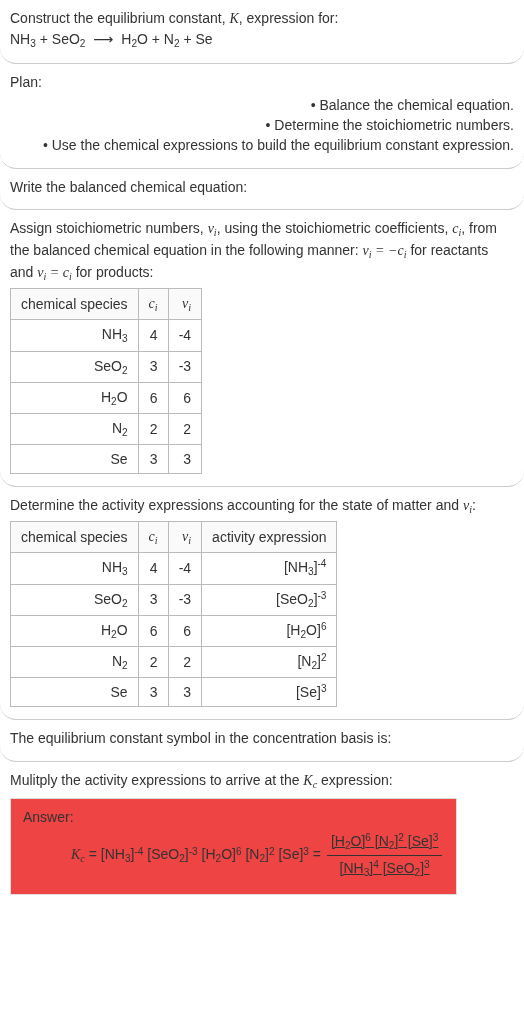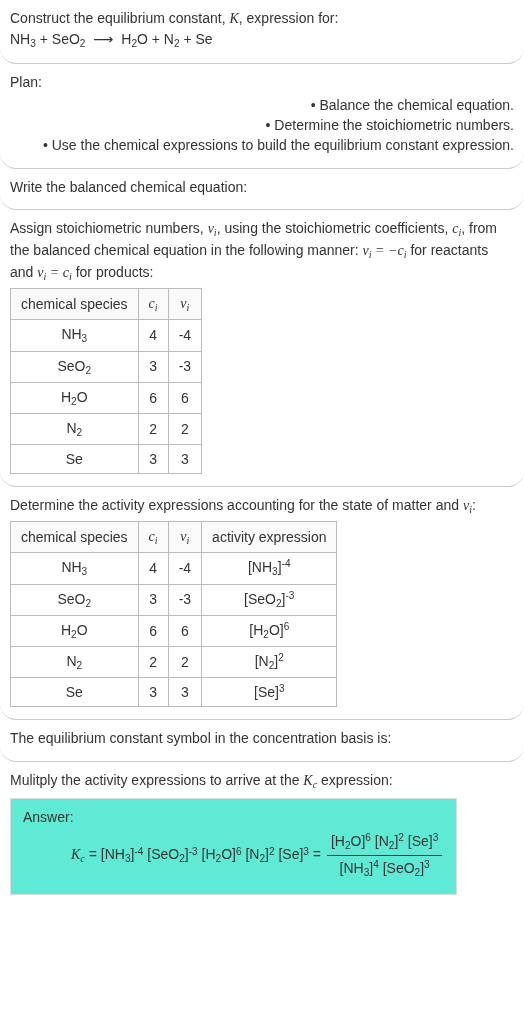--- a/index.html
+++ b/index.html
@@ -20,37 +20,38 @@
   .sup { font-size: 0.72em; vertical-align: 0.45em; }
   .ital { font-style: italic; font-family: "Times New Roman", serif; }
   .arrow { padding: 0 4px; }
   table.data {
     border-collapse: collapse;
     margin-top: 4px;
   }
   table.data th, table.data td {
     border: 1px solid #bbb;
     padding: 4px 10px;
-    text-align: center;
+    text-align: right;
     font-weight: normal;
     white-space: nowrap;
   }
   table.data th { background: #fafafa; }
   .answer-box {
-    background: #5eead4;
+    background: #ef4444;
     border: 1px solid #ddd;
     padding: 8px 12px 14px 12px;
     margin-top: 6px;
     display: inline-block;
   }
   .frac {
     display: inline-block;
     vertical-align: middle;
     text-align: center;
     margin: 0 2px;
+    text-decoration: underline;
   }
   .frac .num { display:block; border-bottom:1px solid #333; padding:0 4px 2px 4px;}
   .frac .den { display:block; padding:2px 4px 0 4px;}
   .eq-line { margin-top:4px; }
   .indent { padding-left: 48px; }
   .plan-list { margin:2px 0 0 0; padding:0; list-style:none;text-align:right;}
   .plan-list li::before { content:"• "; }
 </style>
 </head>
 <body>

